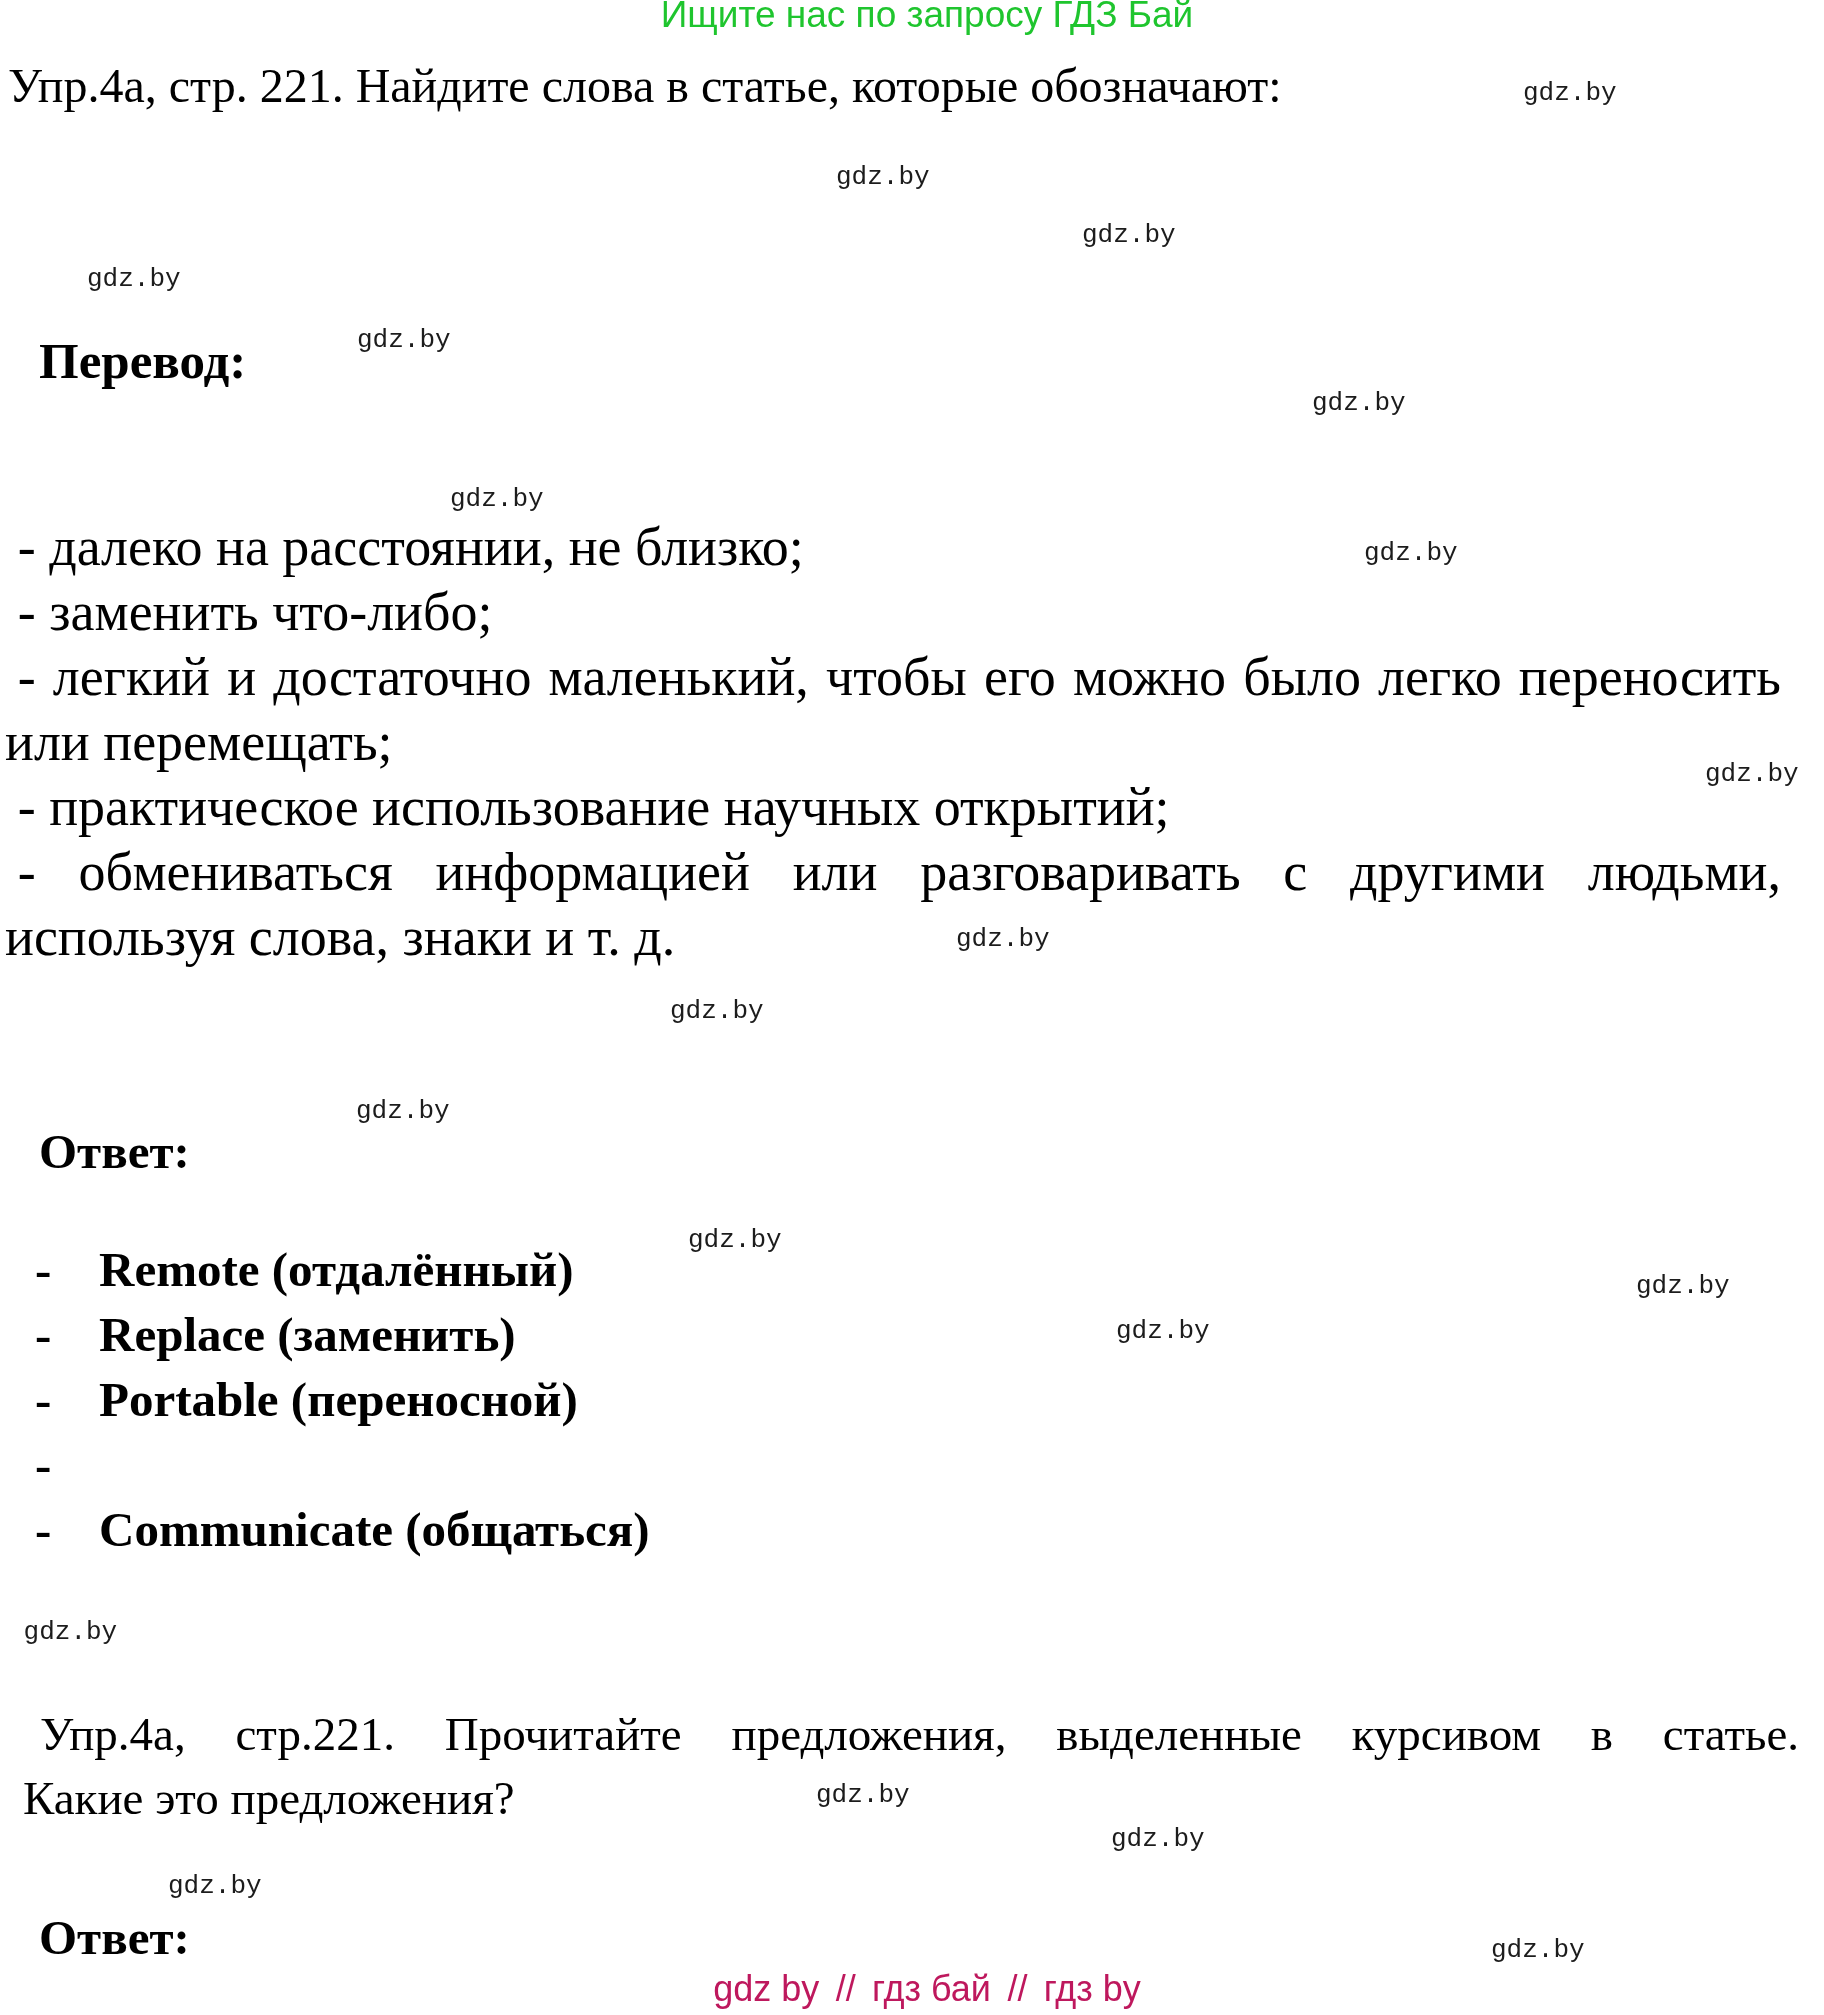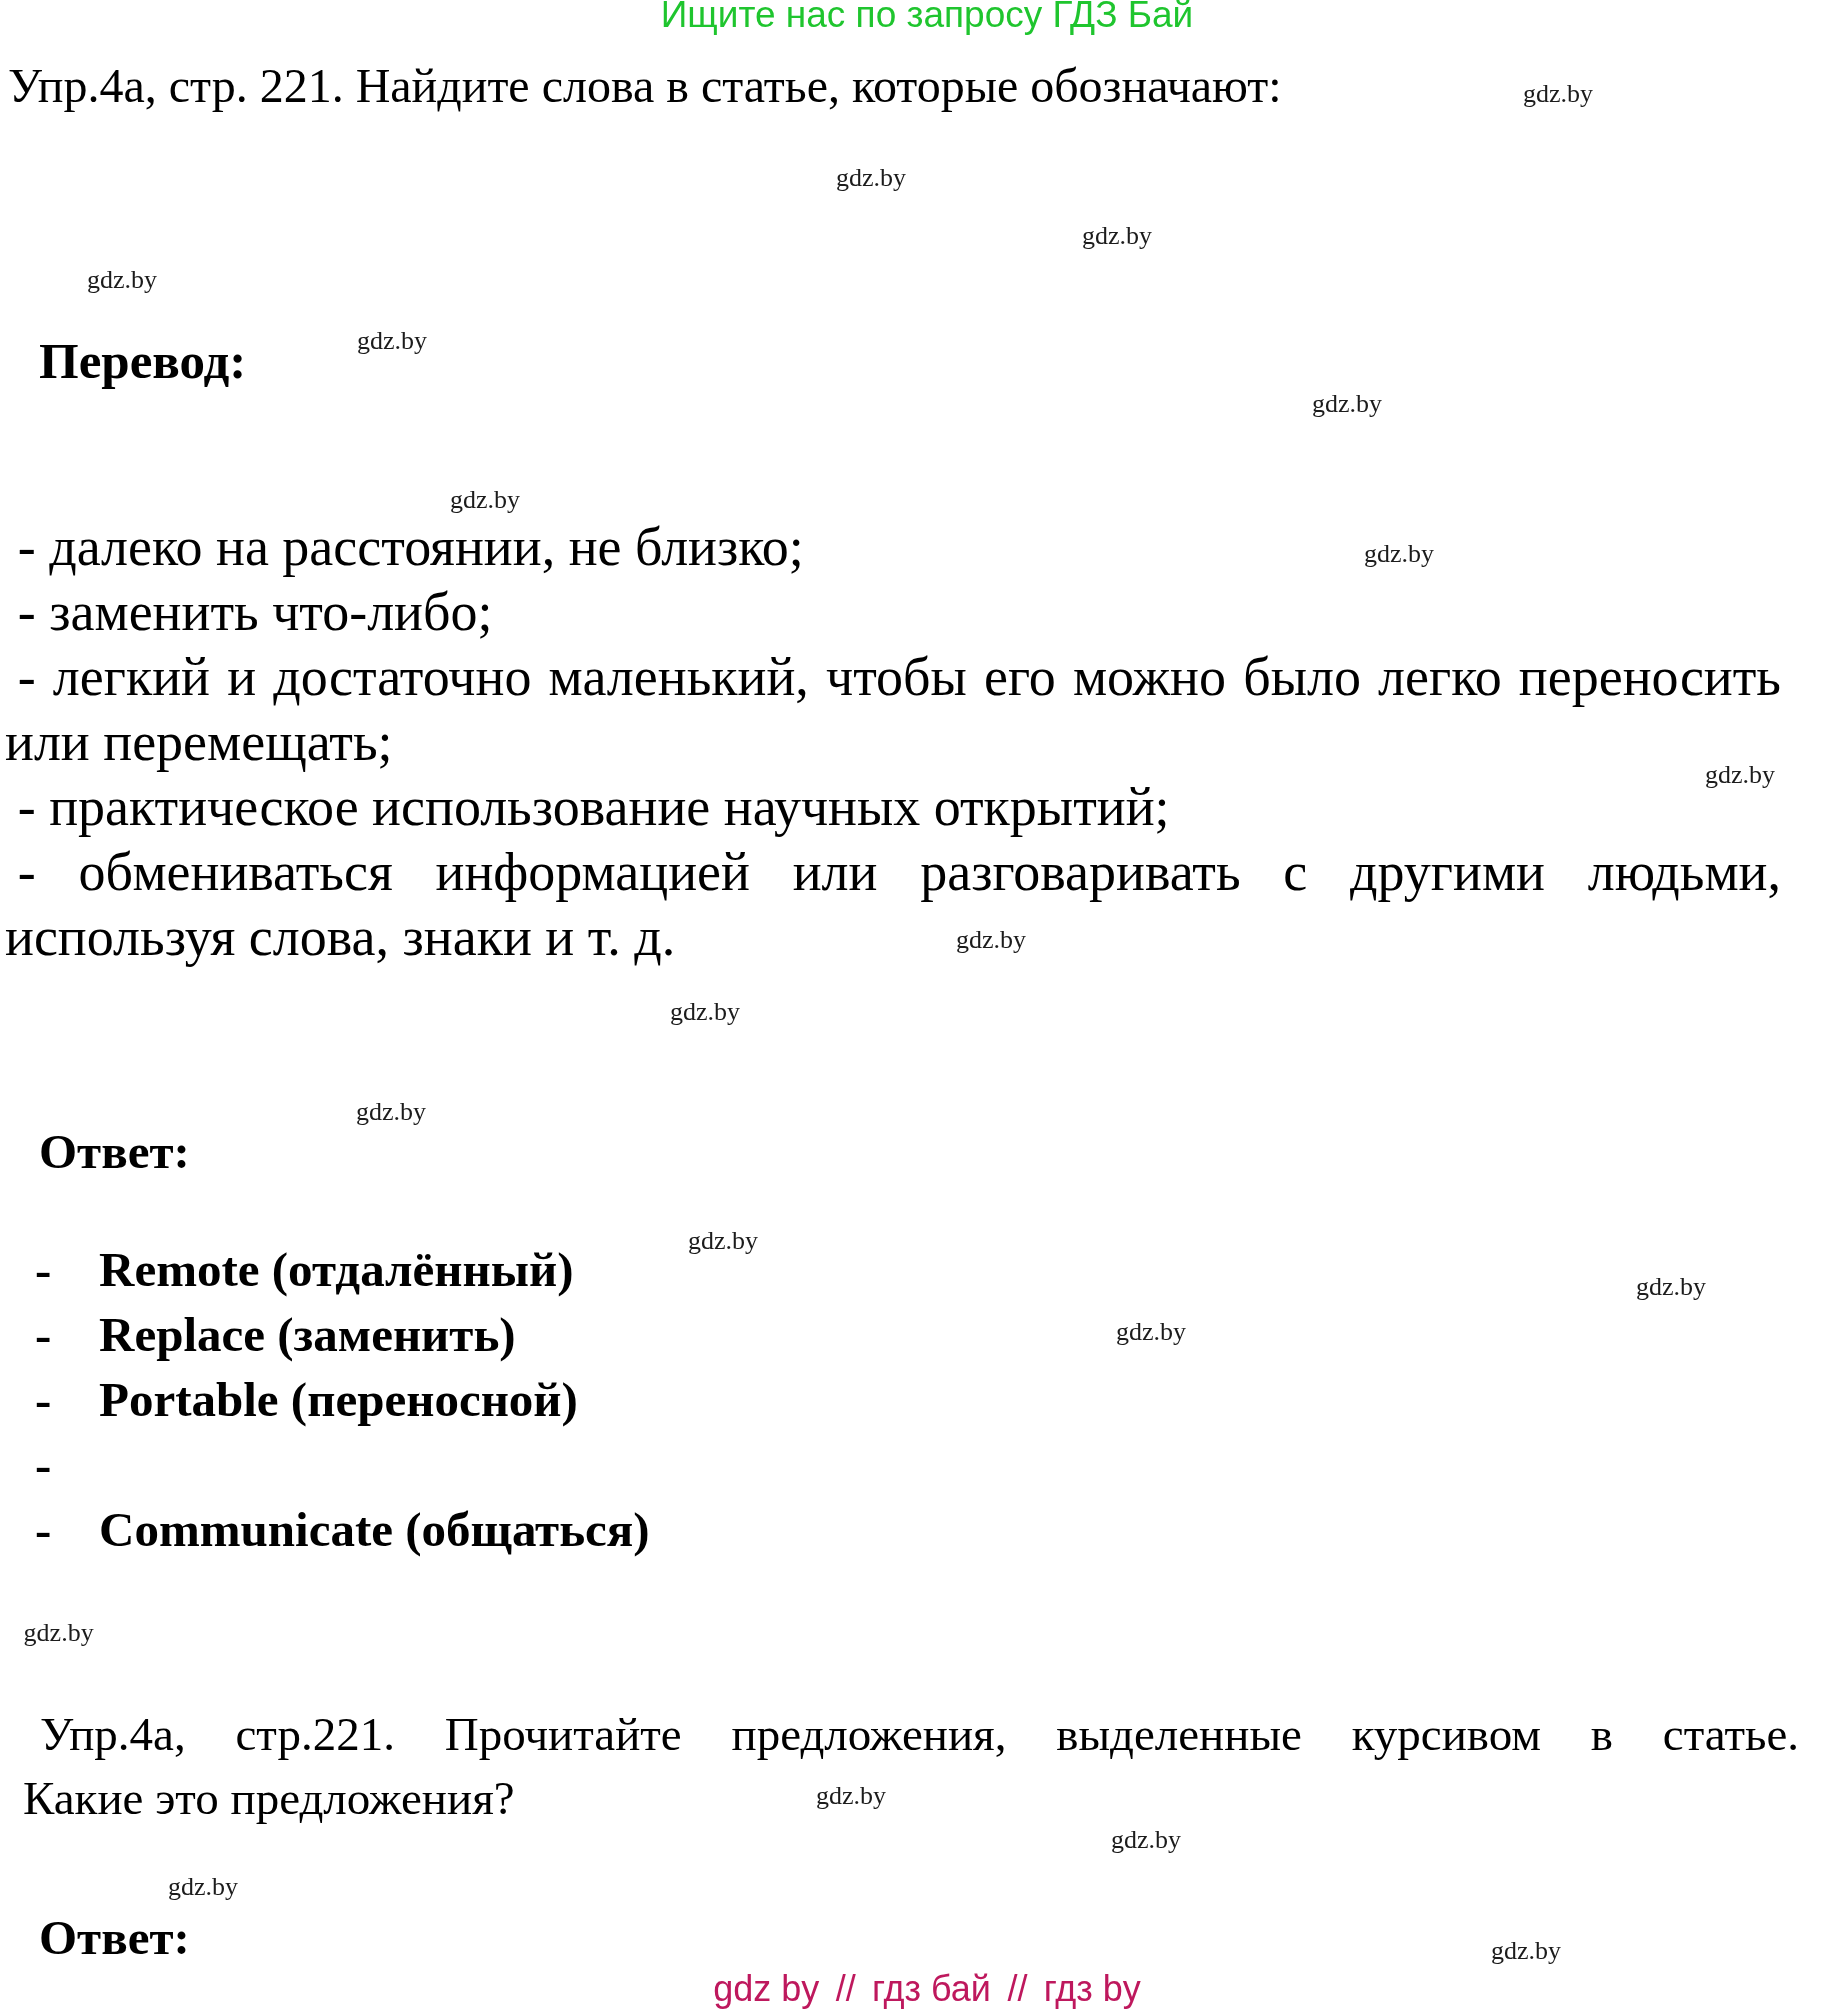--- a/index.html
+++ b/index.html
@@ -112,21 +112,21 @@
     line-height: 44px;
     white-space: nowrap;
   }
   .footer a { text-decoration: none; color: inherit; cursor: pointer; }
   .footer .sep { margin: 0 16.4px; }
 
   
   .wm-layer { position: absolute; inset: 0; }
   .wm {
     position: absolute;
-    font-family: Liberation Serif, serif;
+    font-family: Liberation Mono, monospace;
     font-size: 26px;
     line-height: 31px;
     white-space: nowrap;
   }
 </style>
 </head>
 <body>
 
 <div class="page">
 

